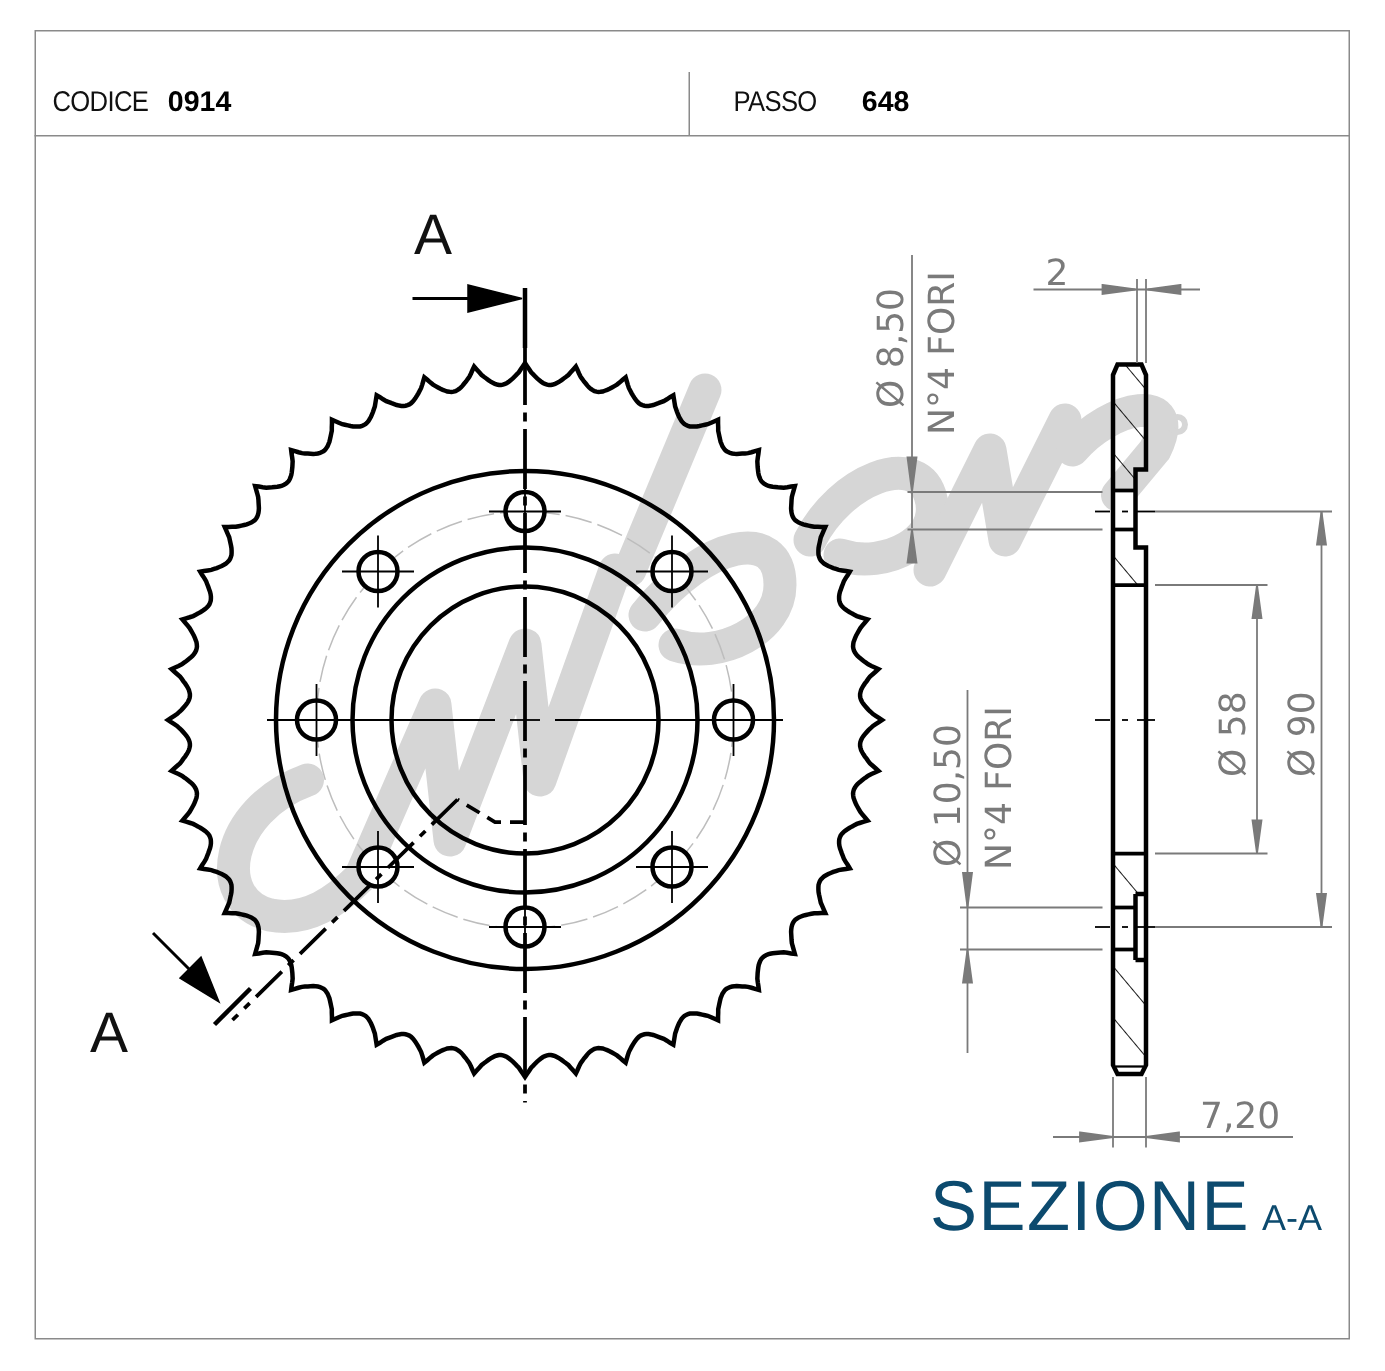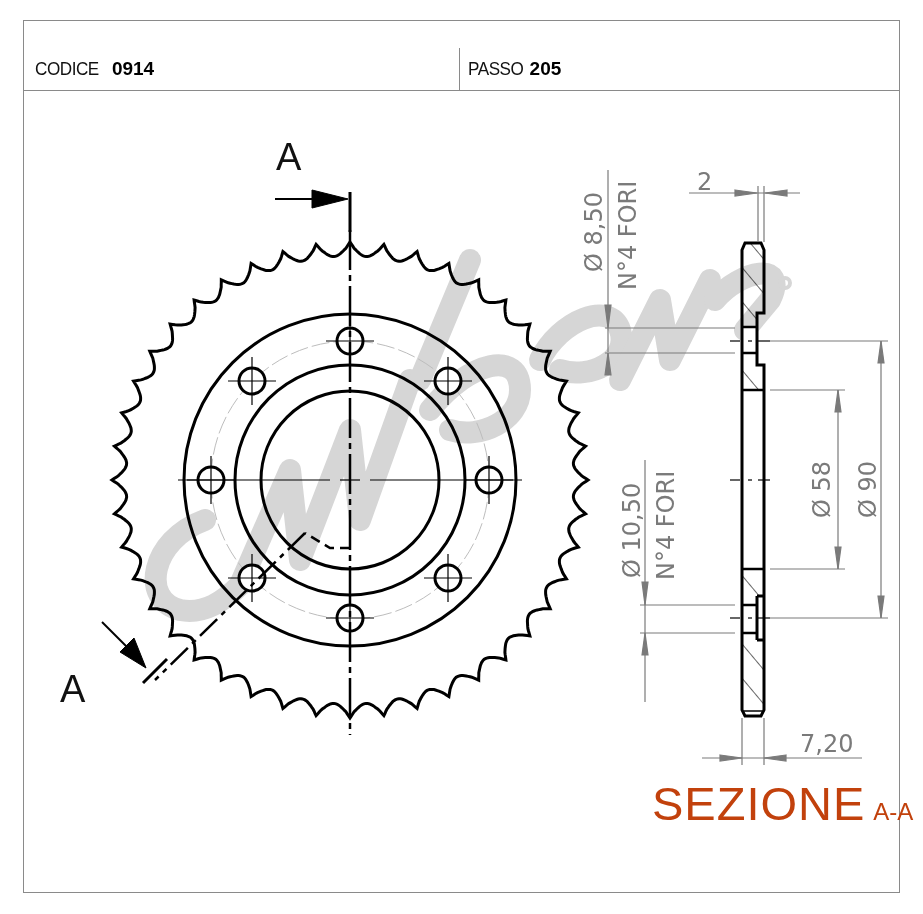--- a/index.html
+++ b/index.html
@@ -1,47 +1,47 @@
 <!DOCTYPE html>
 <html><head>
 <meta charset="utf-8">
 <style>
   html, body { margin: 0; padding: 0; background: #ffffff; }
   body { width: 923px; height: 914px; position: relative; overflow: hidden; font-family: "Liberation Sans", sans-serif; }
   .frame { position: absolute; left: 23px; top: 20px; width: 877px; height: 873px; border: 1px solid #8a8a8a; box-sizing: border-box; }
   .hdr { position: absolute; left: 23px; top: 20px; width: 877px; height: 43px; border-bottom: 1px solid #8a8a8a; box-sizing: border-box; margin-top: 28px; }
   .hdr-cell { position: absolute; top: 0; height: 42px; display: flex; align-items: center; }
   .hdr-cell.left { left: 0; width: 437px; border-right: 1px solid #8a8a8a; box-sizing: border-box; }
-  .hdr-cell.right { left: 437px; width: 440px; }
+  .hdr-cell.right { left: 458px; width: 440px; gap: 24px; }
   .hdr-label { font-size: 19px; color: #111; letter-spacing: -0.5px; transform: scaleX(0.9); transform-origin: left center; display: inline-block; }
   .hdr-value { font-size: 19px; font-weight: bold; color: #000; display: inline-block; }
   .left .hdr-label { margin-left: 12px; }
   .left .hdr-value { margin-left: 6px; }
   .right .hdr-label { margin-left: 8px; }
   .right .hdr-value { margin-left: 0px; }
   svg.drawing { position: absolute; left: 0; top: 0; }
-  .caption { position: absolute; left: 652px; top: 776px; color: #c2410c; white-space: nowrap; text-align: right; }
+  .caption { position: absolute; left: 620px; top: 776px; color: #0c4a6e; white-space: nowrap; text-align: right; }
   .caption .big { font-size: 47px; letter-spacing: 1px; }
   .caption .small { font-size: 24px; margin-left: 8px; }
   .sec-letter { position: absolute; font-size: 38px; color: #111; }
   .dimtxt { fill: #7a7a7a; font-family: "DejaVu Sans", sans-serif; }
 </style>
 </head>
 <body>
 
 <div class="frame"></div>
 
 <div class="hdr">
   <div class="hdr-cell left">
     <span class="hdr-label">CODICE</span>
     <span class="hdr-value">0914</span>
   </div>
   <div class="hdr-cell right">
     <span class="hdr-label">PASSO</span>
-    <span class="hdr-value">205</span>
+    <span class="hdr-value">648</span>
   </div>
 </div>
 
 <svg class="drawing" width="923" height="914" viewBox="0 0 923 914">
   <defs>
     <pattern id="hatch" patternUnits="userSpaceOnUse" width="22" height="22" patternTransform="rotate(-40)">
       <line x1="0" y1="0" x2="0" y2="22" stroke="#000" stroke-width="1.2"></line>
     </pattern>
   </defs>
 

